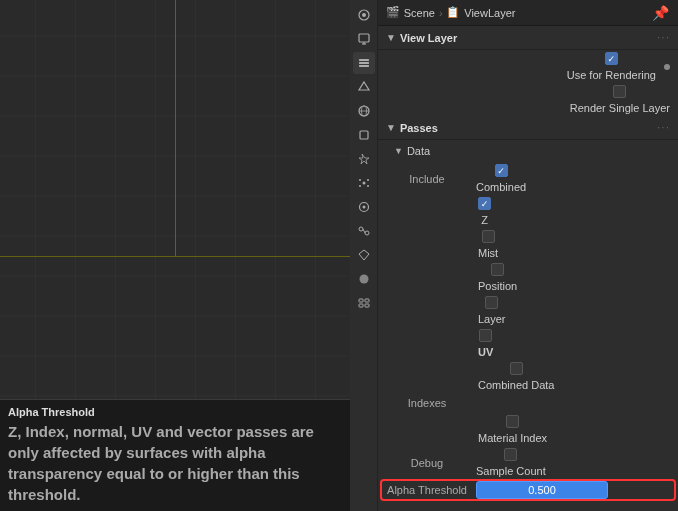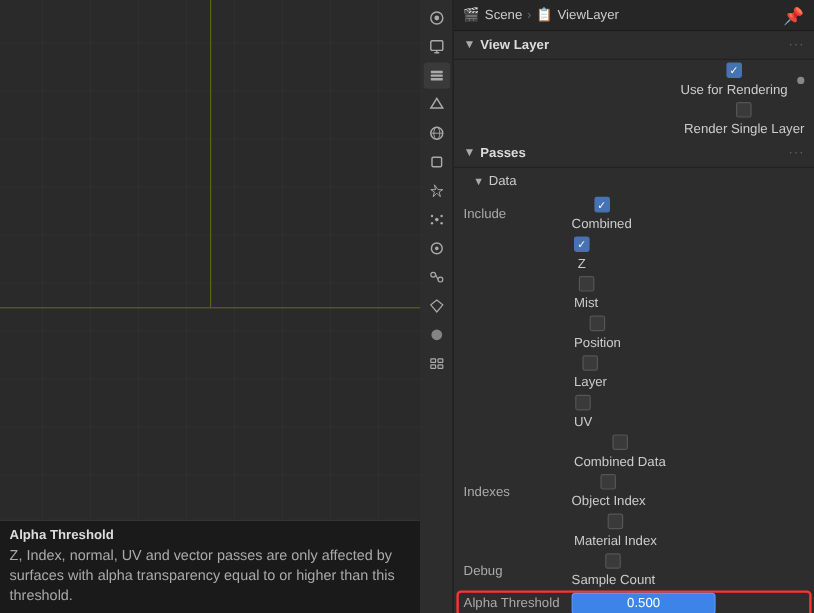--- a/index.html
+++ b/index.html
@@ -170,21 +170,21 @@
     .prop-row {
       display: flex;
       align-items: center;
       padding: 2px 8px;
       min-height: 20px;
     }
 
     .prop-label {
       color: #aaa;
       font-size: 11px;
-      text-align: left;
+      text-align: center;
       min-width: 90px;
       padding-right: 8px;
       flex-shrink: 0;
     }
 
     .prop-value {
       flex: 1;
       display: flex;
       align-items: center;
       gap: 4px;
@@ -226,21 +226,21 @@
       background: #3a3a3a;
       border-color: #555;
     }
 
     
     .num-input {
       background: #3d84e8;
       border: 1px solid #5599ff;
       border-radius: 3px;
       height: 18px;
-      width: 120px;
+      width: 132px;
       display: flex;
       align-items: center;
       justify-content: center;
       color: white;
       font-size: 11px;
       position: relative;
     }
 
     
     .tooltip-box {
@@ -255,23 +255,24 @@
     }
 
     .tooltip-title {
       font-size: 11px;
       color: #ddd;
       font-weight: bold;
       margin-bottom: 3px;
     }
 
     .tooltip-text {
-      font-size: 12px;
+      font-size: 15px;
       color: #aaa;
       line-height: 1.4;
+      font-weight: bold;
     }
 
     .full-prop-row {
       display: flex;
       align-items: center;
       padding: 2px 8px;
       justify-content: flex-end;
       gap: 6px;
       min-height: 20px;
     }
@@ -490,46 +491,40 @@
   <div class="prop-row" style="padding-left: 100px;">
     <div class="prop-value">
       <div class="checkbox-item">
         <div class="cb-box unchecked"></div>
         <span>Layer</span>
       </div>
     </div>
   </div>
 
 
-  <div class="prop-row" style="padding-left: 100px;">
+  <div class="prop-row" style="padding-left: 100px; font-weight: bold;">
     <div class="prop-value">
       <div class="checkbox-item">
         <div class="cb-box unchecked"></div>
         <span>UV</span>
       </div>
     </div>
   </div>
 
   <div class="prop-row" style="padding-left: 100px;">
     <div class="prop-value">
       <div class="checkbox-item">
         <div class="cb-box unchecked"></div>
         <span>Combined Data</span>
       </div>
     </div>
   </div>
 
   <div class="prop-row">
     <div class="prop-label">Indexes</div>
-    <div class="prop-value">
-      <div class="checkbox-item">
-        <div class="cb-box unchecked"></div>
-        <span>Object Index</span>
-      </div>
-    </div>
   </div>
 
   <div class="prop-row" style="padding-left: 100px;">
     <div class="prop-value">
       <div class="checkbox-item">
         <div class="cb-box unchecked"></div>
         <span>Material Index</span>
       </div>
     </div>
   </div>

